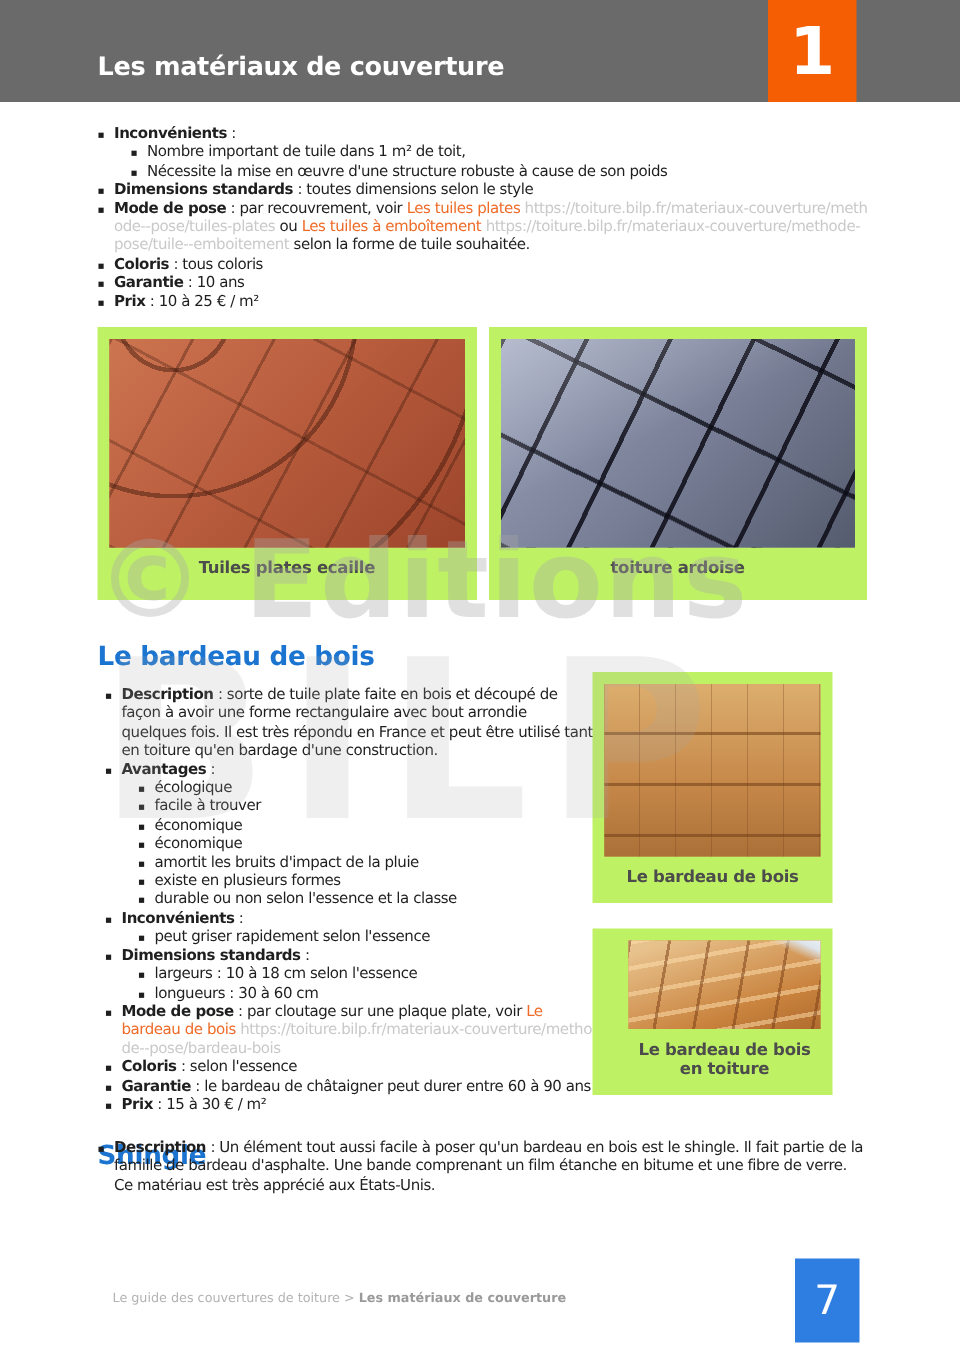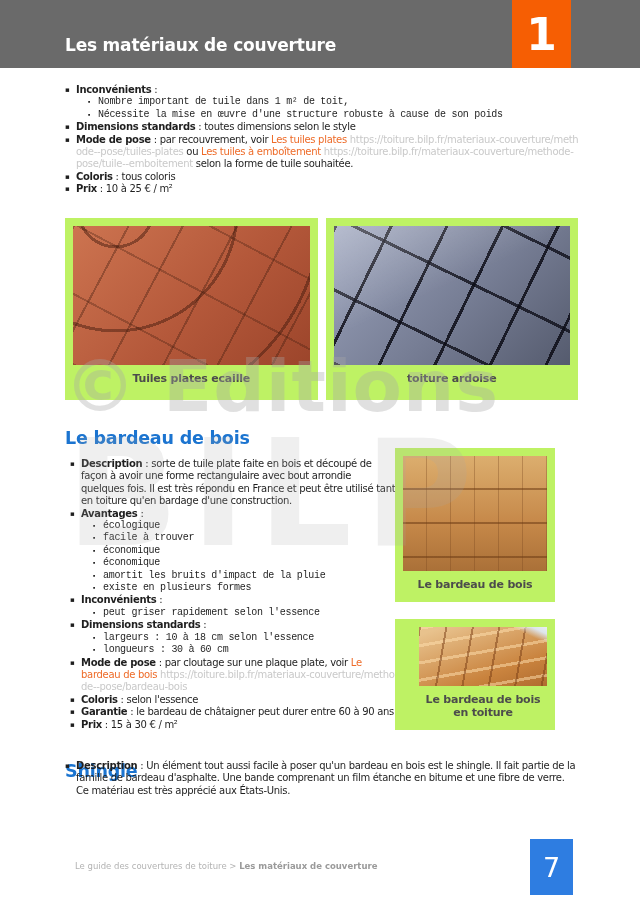--- a/index.html
+++ b/index.html
@@ -10,21 +10,21 @@
   
   .band{position:absolute;top:0;left:0;width:640px;height:68px;background:#6a6a6a;}
   .title{position:absolute;left:65px;bottom:13px;color:#ffffff;font-size:17px;font-weight:bold;letter-spacing:-0.2px;}
   .chapter{
     position:absolute;left:512px;top:0;width:59px;height:68px;background:#f65e03;
     color:#ffffff;font-size:44px;font-weight:bold;display:flex;align-items:center;justify-content:center;
   }
   
   .blist{list-style:none;margin:0;padding:0;font-size:10px;line-height:12.4px;letter-spacing:-0.3px;color:#1f1f1f;}
   .blist li{position:relative;padding-left:11px;margin:0;}
-  .blist li.lvl2{margin-left:22px;font-family:Liberation Mono, monospace;}
+  .blist li.lvl2{margin-left:22px;}
   .blist li::before{content:"▪";position:absolute;left:0;top:0;font-size:7px;color:#1f1f1f;}
   .seg.bold{font-weight:bold;}
   .seg.link{color:#ee6b28;}
   .seg.url{color:#c9c9c9;word-break:break-all;}
   .intro{position:absolute;left:65px;top:84px;width:514px;}
   .bardeau-list{position:absolute;left:70px;top:458px;width:326px;}
   .shingle-list{position:absolute;left:65px;top:760px;width:514px;}
   
   .h2{position:absolute;left:65px;margin:0;color:#1b74d0;font-size:17.5px;font-weight:bold;letter-spacing:-0.2px;}
   .bardeau-h{top:428px;}
@@ -95,20 +95,21 @@
   </header>
 
   <ul class="blist intro">
 
   <li class="lvl1"><span class="segs"><span class="seg bold">Inconvénients</span><span class="seg plain"> :</span></span></li>
       <li class="lvl2"><span class="segs"><span class="seg plain">Nombre important de tuile dans 1 m² de toit,</span></span></li>
       <li class="lvl2"><span class="segs"><span class="seg plain">Nécessite la mise en œuvre d'une structure robuste à cause de son poids</span></span></li>
       <li class="lvl1"><span class="segs"><span class="seg bold">Dimensions standards</span><span class="seg plain"> : toutes dimensions selon le style</span></span></li>
       <li class="lvl1"><span class="segs"><span class="seg bold">Mode de pose</span><span class="seg plain"> : par recouvrement, voir </span><span class="seg link">Les tuiles plates</span><span class="seg plain"> </span><span class="seg url">https://toiture.bilp.fr/materiaux-couverture/methode--pose/tuiles-plates</span><span class="seg plain"> ou </span><span class="seg link">Les tuiles à emboîtement</span><span class="seg plain"> </span><span class="seg url">https://toiture.bilp.fr/materiaux-couverture/methode-pose/tuile--emboitement</span><span class="seg plain"> selon la forme de tuile souhaitée.</span></span></li>
       <li class="lvl1"><span class="segs"><span class="seg bold">Coloris</span><span class="seg plain"> : tous coloris</span></span></li>
+      <li class="lvl1"><span class="segs"><span class="seg bold">Garantie</span><span class="seg plain"> : 10 ans</span></span></li>
       <li class="lvl1"><span class="segs"><span class="seg bold">Prix</span><span class="seg plain"> : 10 à 25 € / m²</span></span></li>
     </ul>
 
   <div class="figrow">
     <figure>
       <div class="photo photo-tuiles"></div>
       <figcaption>Tuiles plates ecaille</figcaption>
     </figure>
     <figure>
       <div class="photo photo-ardoise"></div>
@@ -124,20 +125,21 @@
   <ul class="blist bardeau-list">
 
   <li class="lvl1"><span class="segs"><span class="seg bold">Description</span><span class="seg plain"> : sorte de tuile plate faite en bois et découpé de façon à avoir une forme rectangulaire avec bout arrondie quelques fois. Il est très répondu en France et peut être utilisé tant en toiture qu'en bardage d'une construction.</span></span></li>
       <li class="lvl1"><span class="segs"><span class="seg bold">Avantages</span><span class="seg plain"> :</span></span></li>
       <li class="lvl2"><span class="segs"><span class="seg plain">écologique</span></span></li>
       <li class="lvl2"><span class="segs"><span class="seg plain">facile à trouver</span></span></li>
       <li class="lvl2"><span class="segs"><span class="seg plain">économique</span></span></li>
       <li class="lvl2"><span class="segs"><span class="seg plain">économique</span></span></li>
       <li class="lvl2"><span class="segs"><span class="seg plain">amortit les bruits d'impact de la pluie</span></span></li>
       <li class="lvl2"><span class="segs"><span class="seg plain">existe en plusieurs formes</span></span></li>
+      <li class="lvl2"><span class="segs"><span class="seg plain">durable ou non selon l'essence et la classe</span></span></li>
       <li class="lvl1"><span class="segs"><span class="seg bold">Inconvénients</span><span class="seg plain"> :</span></span></li>
       <li class="lvl2"><span class="segs"><span class="seg plain">peut griser rapidement selon l'essence</span></span></li>
       <li class="lvl1"><span class="segs"><span class="seg bold">Dimensions standards</span><span class="seg plain"> :</span></span></li>
       <li class="lvl2"><span class="segs"><span class="seg plain">largeurs : 10 à 18 cm selon l'essence</span></span></li>
       <li class="lvl2"><span class="segs"><span class="seg plain">longueurs : 30 à 60 cm</span></span></li>
       <li class="lvl1"><span class="segs"><span class="seg bold">Mode de pose</span><span class="seg plain"> : par cloutage sur une plaque plate, voir </span><span class="seg link">Le bardeau de bois</span><span class="seg plain"> </span><span class="seg url">https://toiture.bilp.fr/materiaux-couverture/methode--pose/bardeau-bois</span></span></li>
       <li class="lvl1"><span class="segs"><span class="seg bold">Coloris</span><span class="seg plain"> : selon l'essence</span></span></li>
       <li class="lvl1"><span class="segs"><span class="seg bold">Garantie</span><span class="seg plain"> : le bardeau de châtaigner peut durer entre 60 à 90 ans</span></span></li>
       <li class="lvl1"><span class="segs"><span class="seg bold">Prix</span><span class="seg plain"> : 15 à 30 € / m²</span></span></li>
     </ul>

